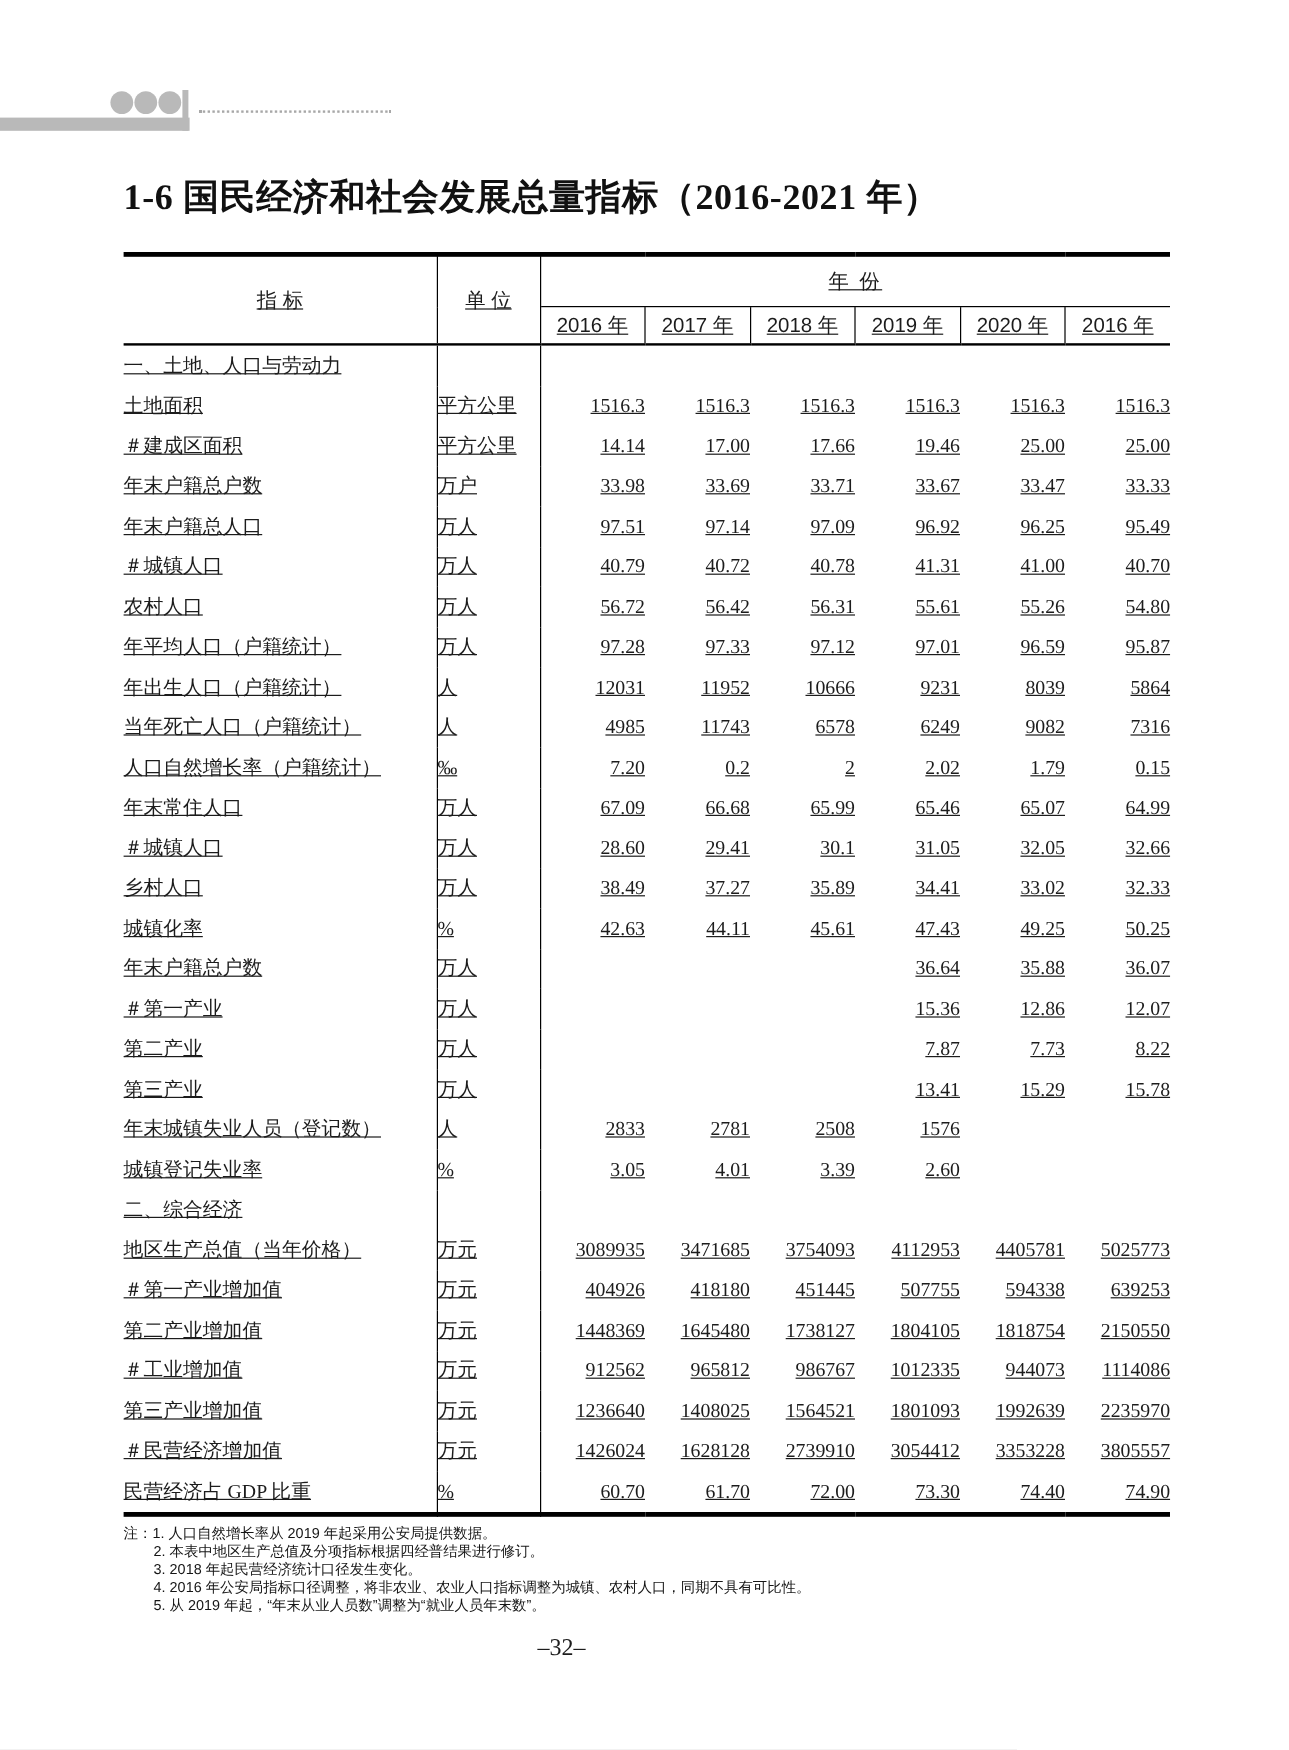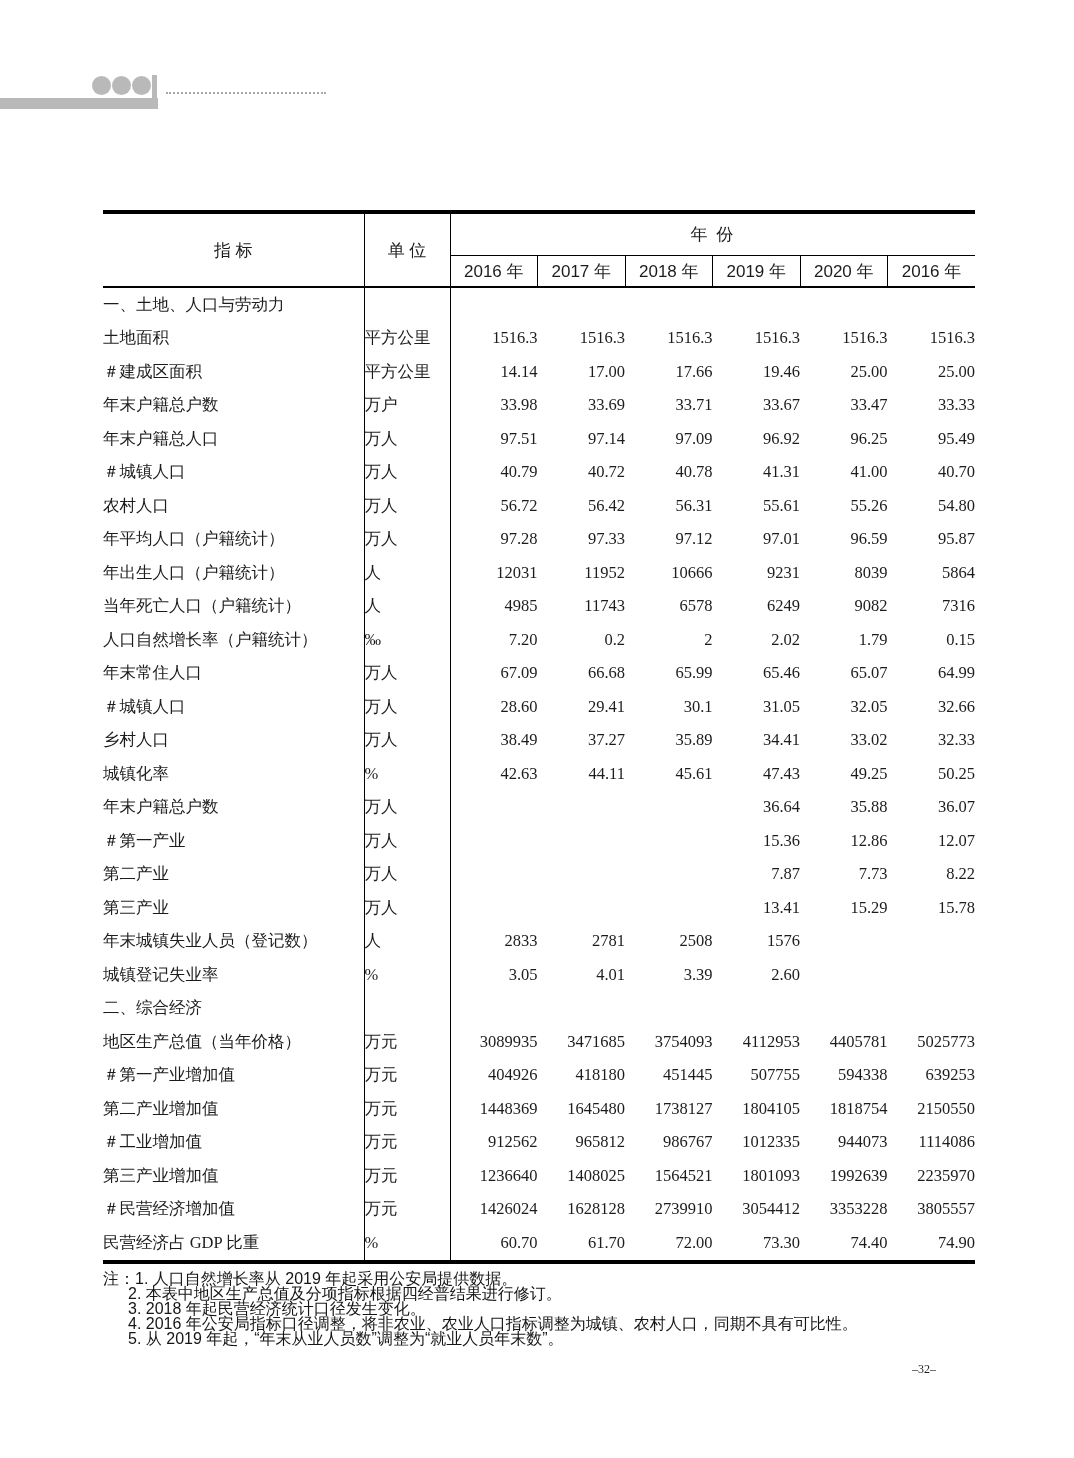--- a/index.html
+++ b/index.html
@@ -17,21 +17,21 @@
   
   .title{
     position:absolute;left:103px;top:144px;width:900px;
     font-size:30px;font-weight:bold;letter-spacing:0.5px;
     font-family:"Liberation Serif","DejaVu Serif",serif;color:#111;
   }
   
   table.stats{
     position:absolute;left:103px;top:210px;width:872px;
     border-collapse:collapse;table-layout:fixed;
-    border-top:4px solid #000;border-bottom:4px solid #000;
+    border-top:4px solid #000;border-bottom:4px solid #000;text-decoration:underline;
   }
   table.stats th{
     font-family:"Liberation Sans","DejaVu Sans",sans-serif;
     font-weight:normal;font-size:17px;color:#1c1c1c;padding:0;
   }
   th.h-indicator,th.h-unit{border-bottom:2.5px solid #000;}
   th.h-indicator{border-right:1.5px solid #000;}
   th.h-unit{border-right:1.5px solid #000;}
   th.h-yeargroup{height:41px;border-bottom:1.5px solid #000;letter-spacing:2px;}
   tr.years th{height:30px;border-bottom:2.5px solid #000;border-left:1.5px solid #000;margin-top:40px;}
@@ -44,44 +44,45 @@
   td.c-unit{text-align:left;border-left:1.5px solid #000;border-right:1.5px solid #000;font-size:16px;}
   td.c-val{text-align:right;padding-right:6px;font-size:17px;}
   td.ind-0{padding-left:3px;}
   td.ind-1{padding-left:13px;margin-left:36px;}
   td.ind-2{padding-left:24px;}
   td.ind-3{padding-left:35px;}
   
   .notes{
     position:absolute;left:103px;top:1271px;width:880px;
     font-family:"Liberation Sans","DejaVu Sans",sans-serif;
-    font-size:16px;line-height:15px;color:#151515;
+    font-size:12px;line-height:15px;color:#151515;
   }
   .note-line{white-space:nowrap;}
   .note-line.cont{padding-left:25px;}
   
   .pageno{
-    position:absolute;left:0;top:1362px;width:936px;text-align:right;
-    font-size:12px;font-family:"Liberation Serif","DejaVu Serif",serif;color:#1c1c1c;
+    position:absolute;left:0;top:1362px;width:936px;text-align:center;
+    font-size:20px;font-family:"Liberation Serif","DejaVu Serif",serif;color:#1c1c1c;
   }
 </style>
 </head>
 <body>
 
 <div class="page">
 
   <div class="deco-hbar"></div>
   <div class="deco-circles">
     <span class="deco-circle"></span>
     <span class="deco-circle"></span>
     <span class="deco-circle"></span>
   </div>
   <div class="deco-vbar"></div>
   <div class="deco-dotted"></div>
 
+  <div class="title">1-6 国民经济和社会发展总量指标（2016-2021 年）</div>
 
   <table class="stats">
     <colgroup>
       <col style="width:261px">
       <col style="width:86px">
       <col style="width:87.5px">
         <col style="width:87.5px">
         <col style="width:87.5px">
       <col style="width:87.5px">
         <col style="width:87.5px">

